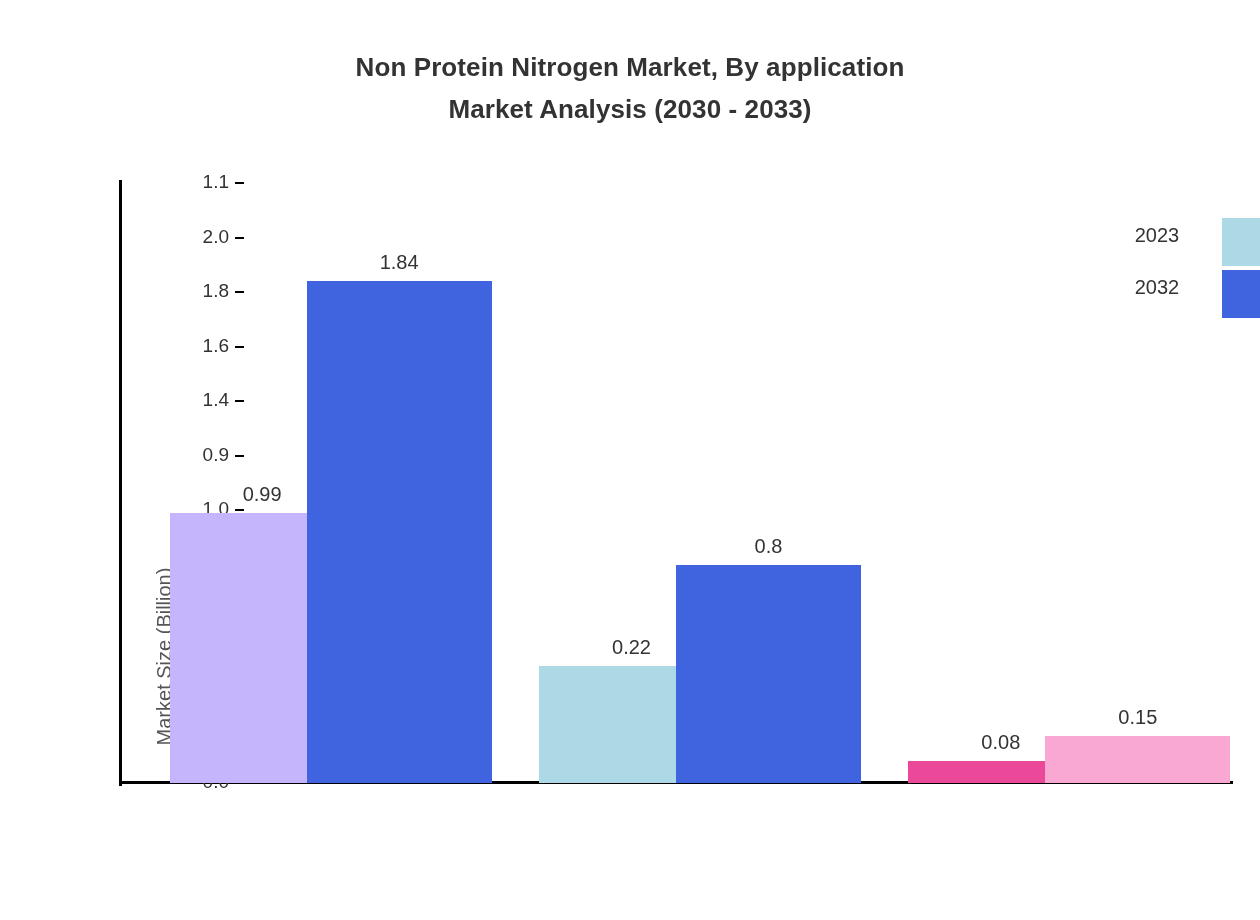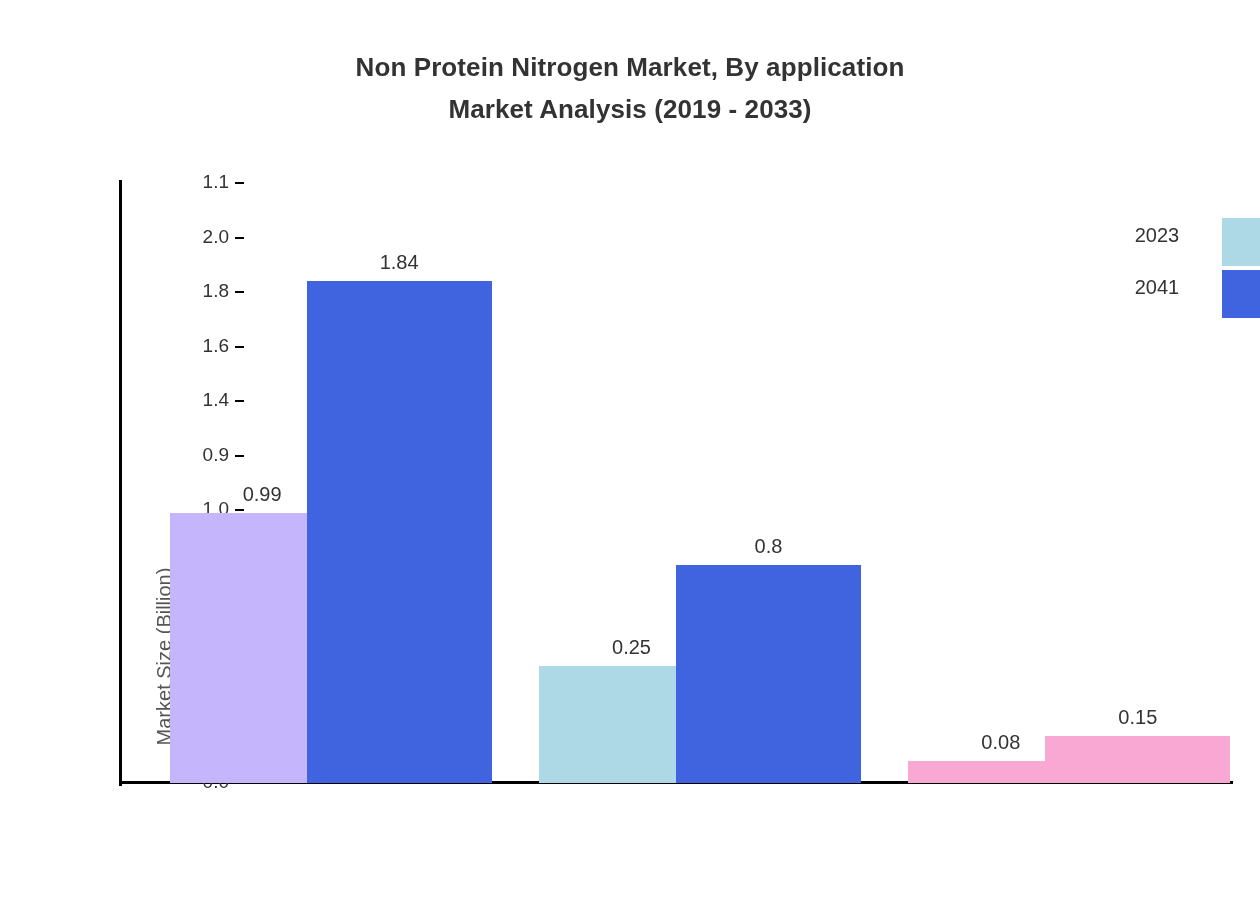--- a/index.html
+++ b/index.html
@@ -162,21 +162,21 @@
     color: #666666;
   }
 </style>
 </head>
 <body>
 
 <div id="chart-figure">
 
   <div class="chart-title">
     <span>Non Protein Nitrogen Market, By application</span>
-    <span class="line2">Market Analysis (2019 - 2033)</span>
+    <span class="line2">Market Analysis (2030 - 2033)</span>
   </div>
 
   <div class="spine-left"></div>
   <div class="spine-bottom"></div>
 
   <div class="plot-area">
     <div class="ylabel">Market Size (Billion)</div>
     <div id="ytick-container">
         <div class="ytick" style="top: 600px;">
           <div class="tick-mark"></div>
@@ -233,41 +233,41 @@
         <div class="xtick" style="left: 923.333px;"></div>
       </div>
     <div id="bars-container">
         <div class="bar" style="left: 47.6667px; width: 137px; height: 270px; background: #c4b5fd;">
           <div class="bar-label">0.99</div>
         </div>
         <div class="bar" style="left: 184.667px; width: 137px; height: 501.818px; background: rgb(64, 100, 223);">
           <div class="bar-label">1.84</div>
         </div>
         <div class="bar" style="left: 417px; width: 137px; height: 117.273px; background: rgb(173, 216, 230);">
-          <div class="bar-label">0.25</div>
+          <div class="bar-label">0.22</div>
         </div>
         <div class="bar" style="left: 554px; width: 137px; height: 218.182px; background: rgb(64, 100, 223);">
           <div class="bar-label">0.8</div>
         </div>
-        <div class="bar" style="left: 786.333px; width: 137px; height: 21.8182px; background: #f9a8d4;">
+        <div class="bar" style="left: 786.333px; width: 137px; height: 21.8182px; background: #ec4899;">
           <div class="bar-label">0.08</div>
         </div>
         <div class="bar" style="left: 923.333px; width: 137px; height: 47px; background: #f9a8d4;">
           <div class="bar-label">0.15</div>
         </div>
       </div>
   </div>
 
   <div class="legend">
     <div id="legend-container">
         <div class="legend-row" style="top: 0px;">
           <div class="legend-text">2023</div>
           <div class="legend-swatch" style="background: rgb(173, 216, 230);"></div>
         </div>
         <div class="legend-row" style="top: 52px;">
-          <div class="legend-text">2041</div>
+          <div class="legend-text">2032</div>
           <div class="legend-swatch" style="background: rgb(64, 100, 223);"></div>
         </div>
       </div>
   </div>
 
 
 </div>
 
 </body></html>

